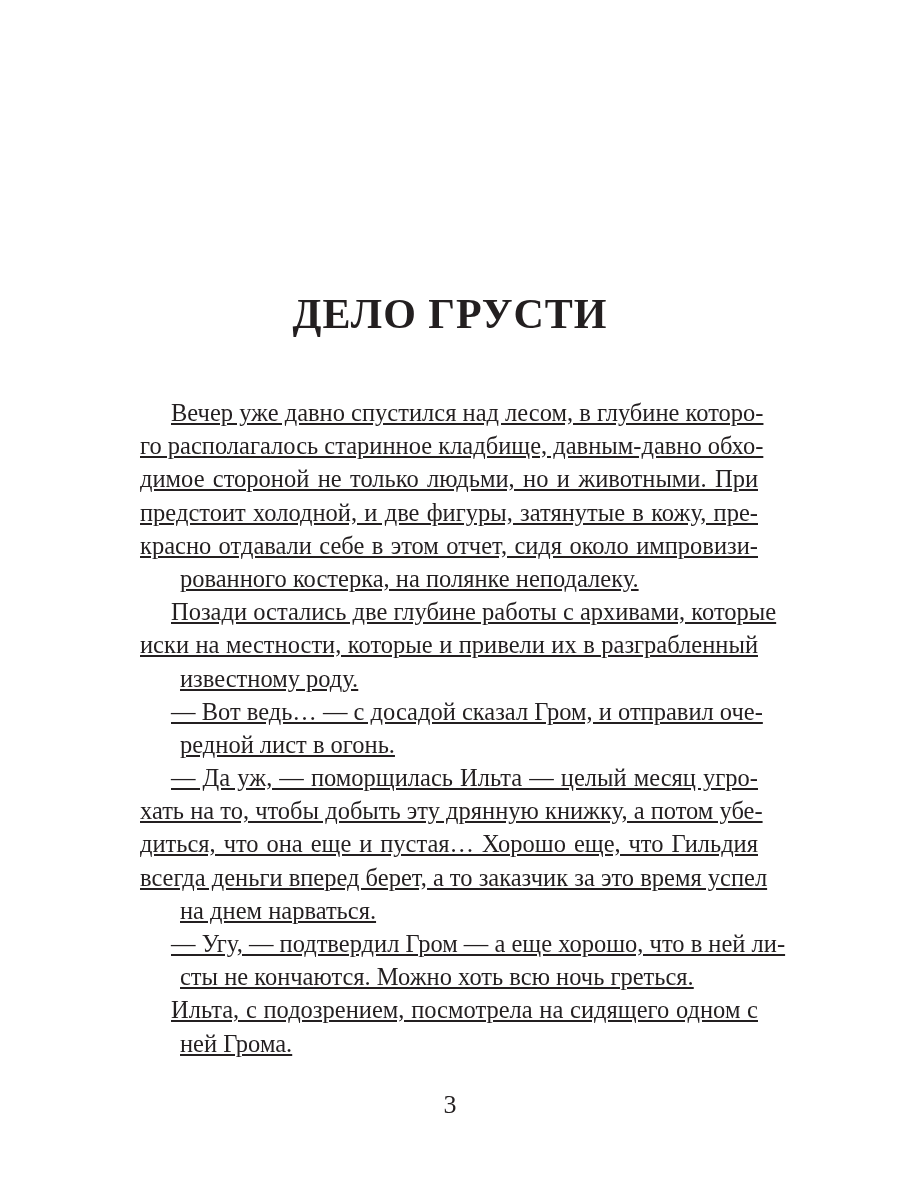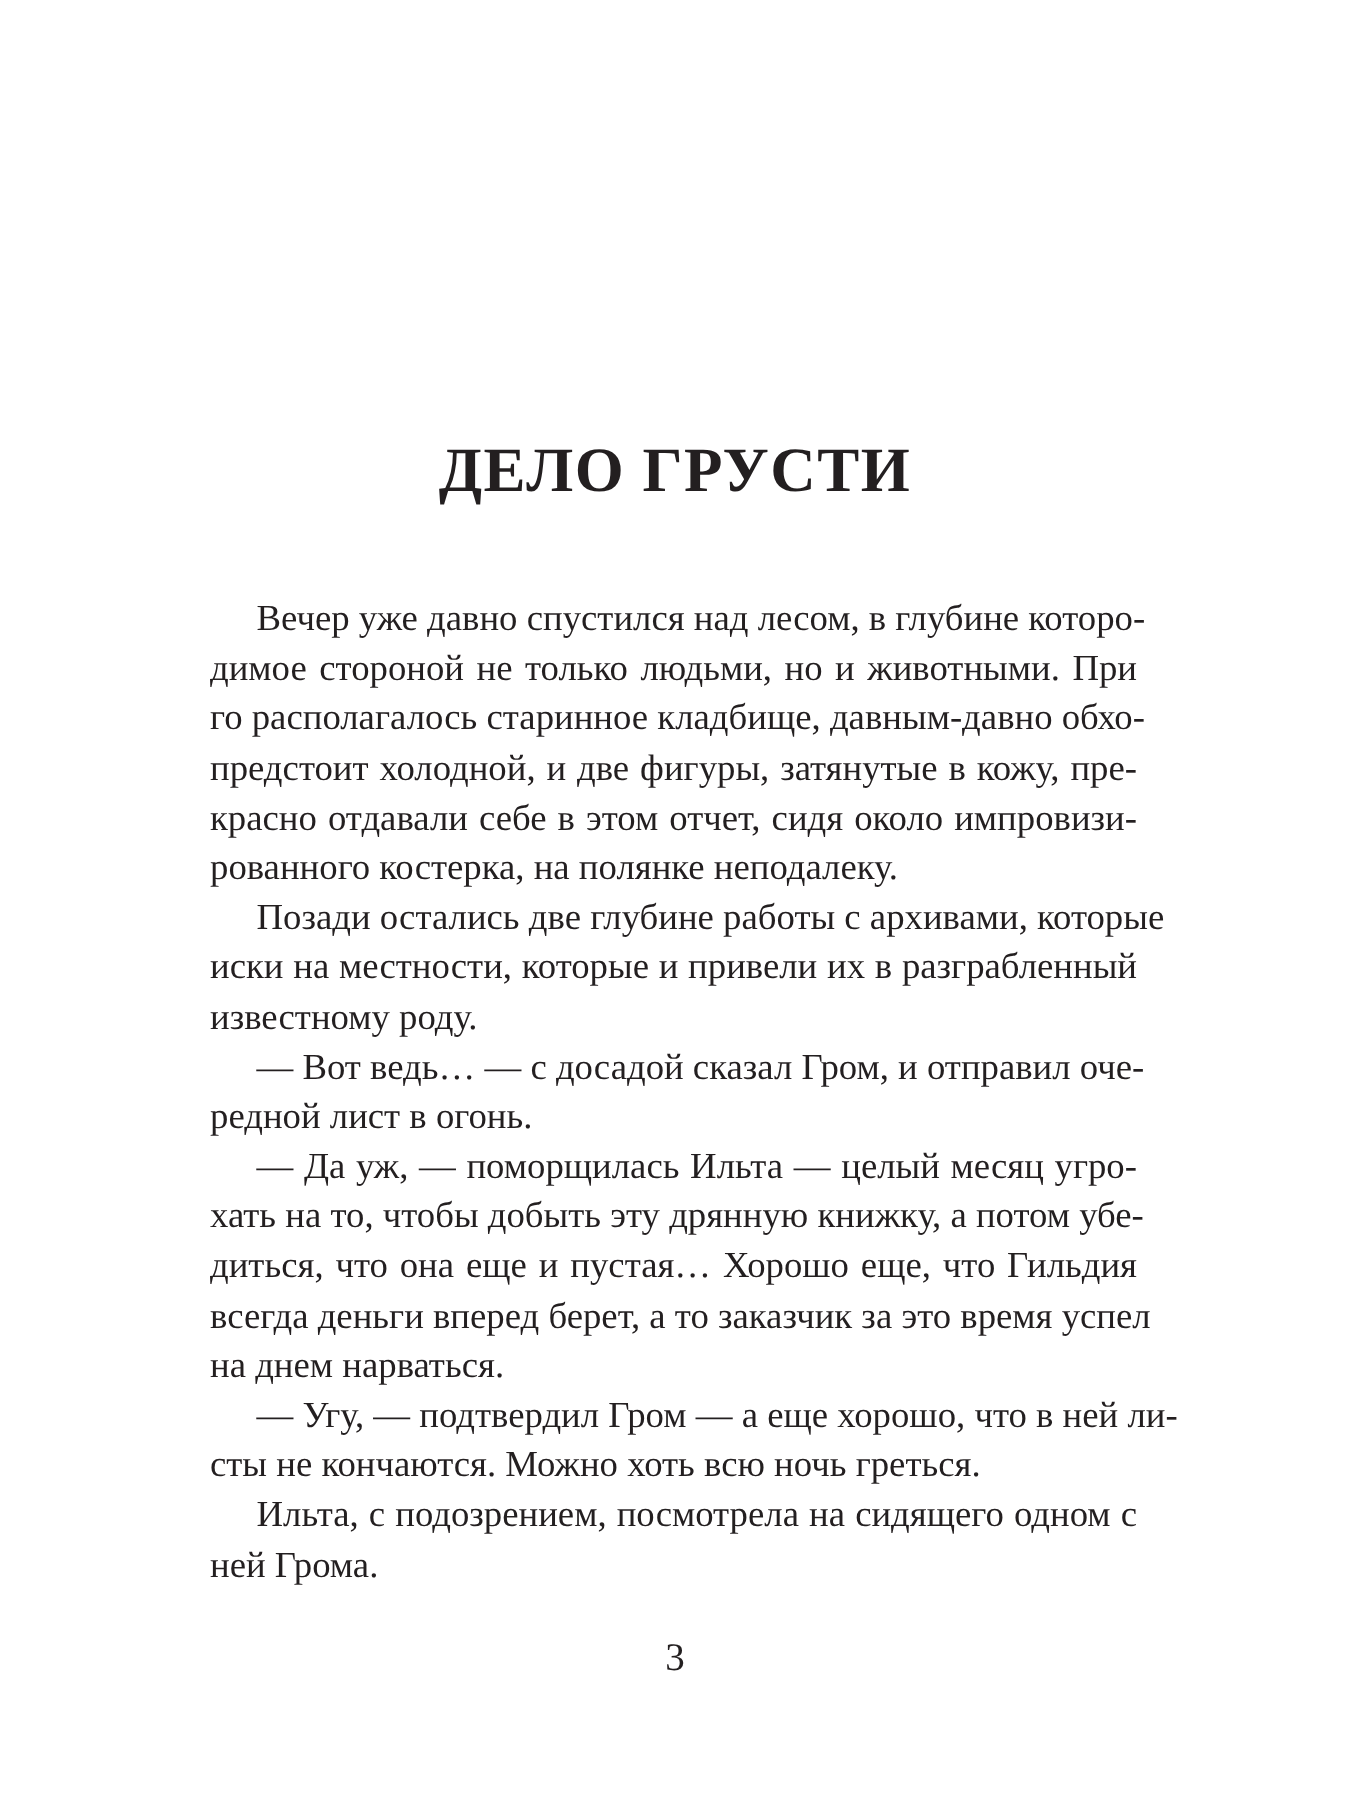--- a/index.html
+++ b/index.html
@@ -41,48 +41,50 @@
     }
     .line {
       display: block;
       height: 33.2px;
       line-height: 33.2px;
       font-size: 24.5px;
       white-space: nowrap;
       text-align: justify;
       text-align-last: justify;
       color: #231f20;
+      text-decoration: underline;
     }
     .line.indent {
       padding-left: 31px;
     }
     .line.last {
       text-align-last: left;
+      margin-left: 40px;
     }
     .page-number {
       position: absolute;
       left: 0;
       width: 900px;
       top: 1088px;
       text-align: center;
       font-size: 26px;
       line-height: 34px;
       color: #231f20;
     }
   </style>
 </head>
 <body>
 
 <div class="page">
   <h1 class="chapter-title">ДЕЛО ГРУСТИ</h1>
 
   <div class="body-text">
     <span class="line indent">Вечер уже давно спустился над лесом, в глубине которо-</span>
+    <span class="line">го располагалось старинное кладбище, давным-давно обхо-</span>
     <span class="line">димое стороной не только людьми, но и животными. При</span>
-    <span class="line">го располагалось старинное кладбище, давным-давно обхо-</span>
     <span class="line">предстоит холодной, и две фигуры, затянутые в кожу, пре-</span>
     <span class="line">красно отдавали себе в этом отчет, сидя около импровизи-</span>
     <span class="line last">рованного костерка, на полянке неподалеку.</span>
     <span class="line indent">Позади остались две глубине работы с архивами, которые</span>
     <span class="line">иски на местности, которые и привели их в разграбленный</span>
     <span class="line last">известному роду.</span>
     <span class="line indent">— Вот ведь… — с досадой сказал Гром, и отправил оче-</span>
     <span class="line last">редной лист в огонь.</span>
     <span class="line indent">— Да уж, — поморщилась Ильта — целый месяц угро-</span>
     <span class="line">хать на то, чтобы добыть эту дрянную книжку, а потом убе-</span>

